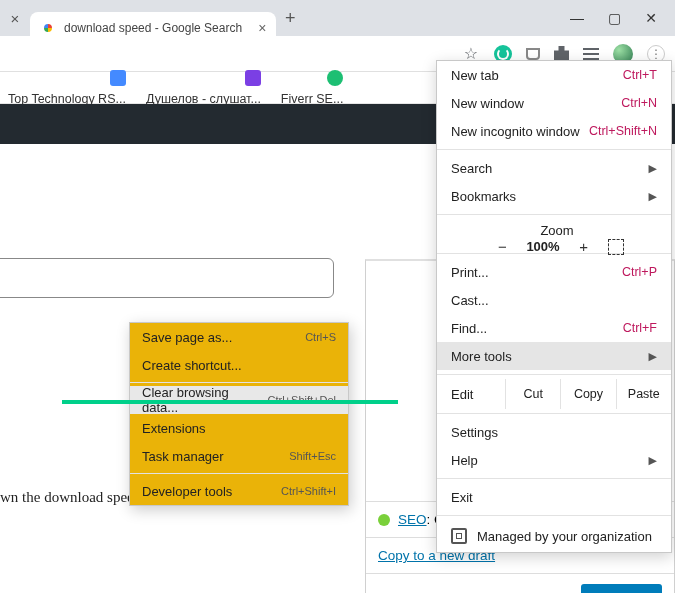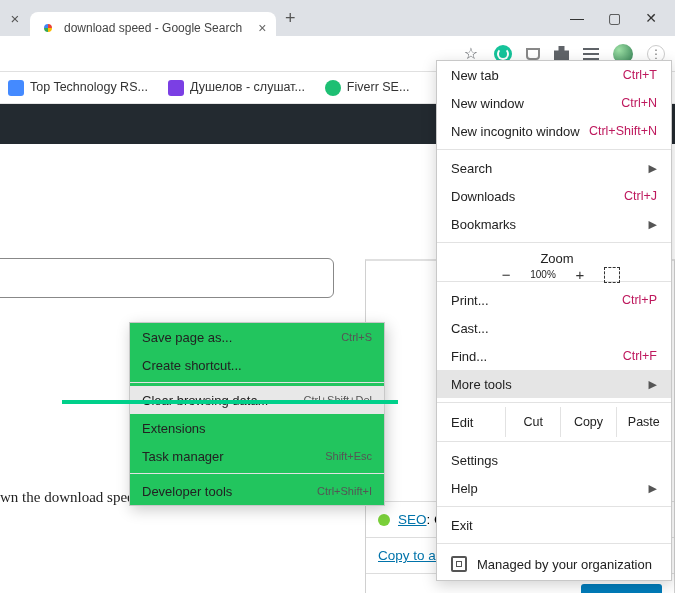--- a/index.html
+++ b/index.html
@@ -22,21 +22,21 @@
 .grammarly::after { content: ""; position: absolute; inset: 3px; border: 2px solid #fff; border-top-color: transparent; border-radius: 50%; }
 .can { width: 14px; height: 12px; border: 2px solid #888; border-radius: 0 0 4px 4px; }
 .puzzle { width: 15px; height: 15px; background: #5f6368; clip-path: polygon(0 30%, 30% 30%, 30% 0, 70% 0, 70% 30%, 100% 30%, 100% 100%, 0 100%); }
 .reading { width: 16px; height: 12px; border-top: 2px solid #5f6368; border-bottom: 2px solid #5f6368; position: relative; }
 .reading::before { content: ""; position: absolute; top: 3px; left: 0; width: 100%; height: 2px; background: #5f6368; }
 .avatar { width: 20px; height: 20px; border-radius: 50%; background: radial-gradient(circle at 30% 30%, #9de0a5, #2d7a4f); }
 .kebab { width: 18px; height: 18px; border-radius: 50%; border: 1px solid #ccc; display: flex; align-items: center; justify-content: center; font-size: 12px; color: #777; }
 
 
 .bookmarks { height: 32px; background: #fff; display: flex; align-items: center; gap: 20px; padding: 0 8px; font-size: 12.5px; color: #333; border-bottom: 1px solid #e6e6e6; }
-.bm-item { display: flex; align-items: flex-start; gap: 6px; }
+.bm-item { display: flex; align-items: flex-end; gap: 6px; flex-direction: column; }
 .bm-icon { width: 16px; height: 16px; border-radius: 3px; }
 .bm-icon.rss { background: #448aff; }
 .bm-icon.du { background: #7b3fe4; }
 .bm-icon.fi { background: #1dbf73; border-radius: 50%; }
 
 
 .page-bg { position: absolute; top: 104px; left: 0; right: 0; bottom: 0; background: #fff; }
 .dark-band { height: 40px; background: #232a30; }
 .search-box { position: absolute; top: 258px; left: -6px; width: 340px; height: 40px; border: 1px solid #888; border-radius: 6px; background: #fff; }
 .article-text { position: absolute; top: 489px; left: 0; font-size: 15px; color: #222; font-family: Georgia, serif; }
@@ -58,31 +58,31 @@
 .menu .row { display: flex; align-items: center; padding: 6px 14px; height: 28px; }
 .menu .label { flex: 1; }
 .menu .shortcut { color: #be185d; font-size: 12.5px; }
 .menu .arrow { color: #555; font-size: 11px; margin-left: 8px; }
 .menu hr { border: none; border-top: 1px solid #e2e2e2; margin: 4px 0; }
 .menu .row.hover { background: #e5e5e5; }
 .zoom-row { display: flex; align-items: center; padding: 4px 8px 4px 14px; height: 30px; flex-direction: column; }
 .zoom-row .zlabel { flex: 1; }
 .zoom-ctrl { display: flex; align-items: center; gap: 12px; }
 .zbtn { width: 24px; text-align: center; font-size: 15px; color: #333; }
-.zval { font-size: 10px; }
+.zval { font-size: 13px; font-weight: bold; }
 .fullscreen { width: 16px; height: 16px; border: 1px dashed #333; }
 .edit-row { display: flex; align-items: center; height: 30px; }
 .edit-row .elabel { width: 68px; padding-left: 14px; }
 .edit-cell { flex: 1; text-align: center; border-left: 1px solid #e2e2e2; height: 100%; display: flex; align-items: center; justify-content: center; font-size: 12.5px; }
 .managed-row { display: flex; align-items: center; gap: 10px; padding: 8px 14px; }
 .managed-icon { width: 16px; height: 16px; border: 2px solid #555; border-radius: 2px; position: relative; }
 .managed-icon::before { content: ""; position: absolute; inset: 3px; border: 1px solid #555; }
 
 
-.submenu { position: absolute; top: 322px; left: 129px; width: 256px; background: #22c55e; border: 1px solid #c8c8c8; box-shadow: 2px 4px 14px rgba(0,0,0,.2); font-size: 13px; color: #222; z-index: 20; }
+.submenu { position: absolute; top: 322px; left: 129px; width: 220px; background: #eab308; border: 1px solid #c8c8c8; box-shadow: 2px 4px 14px rgba(0,0,0,.2); font-size: 13px; color: #222; z-index: 20; }
 .submenu .row { display: flex; align-items: center; padding: 6px 12px; height: 28px; }
 .submenu .label { flex: 1; }
 .submenu .shortcut { color: #555; font-size: 11px; }
 .submenu hr { border: none; border-top: 1px solid #e2e2e2; margin: 3px 0; }
 .submenu .row.hover { background: #e8e8e8; }
 
 
 .green-line { position: absolute; top: 400px; left: 62px; width: 336px; height: 4px; background: #00d08a; z-index: 30; }
 
 
@@ -173,24 +173,20 @@
   <div class="row">
       <span class="label">New incognito window</span>
       <span class="shortcut">Ctrl+Shift+N</span>
     </div>
   <hr>
   <div class="row">
       <span class="label">Search</span>
       <span class="arrow">▶</span>
     </div>
   <div class="row">
-      <span class="label">Downloads</span>
-      <span class="shortcut">Ctrl+J</span>
-    </div>
-  <div class="row">
       <span class="label">Bookmarks</span>
       <span class="arrow">▶</span>
     </div>
   <hr>
   <div class="zoom-row">
     <span class="zlabel">Zoom</span>
     <div class="zoom-ctrl">
       <span class="zbtn">−</span>
       <span class="zval">100%</span>
       <span class="zbtn">+</span>

